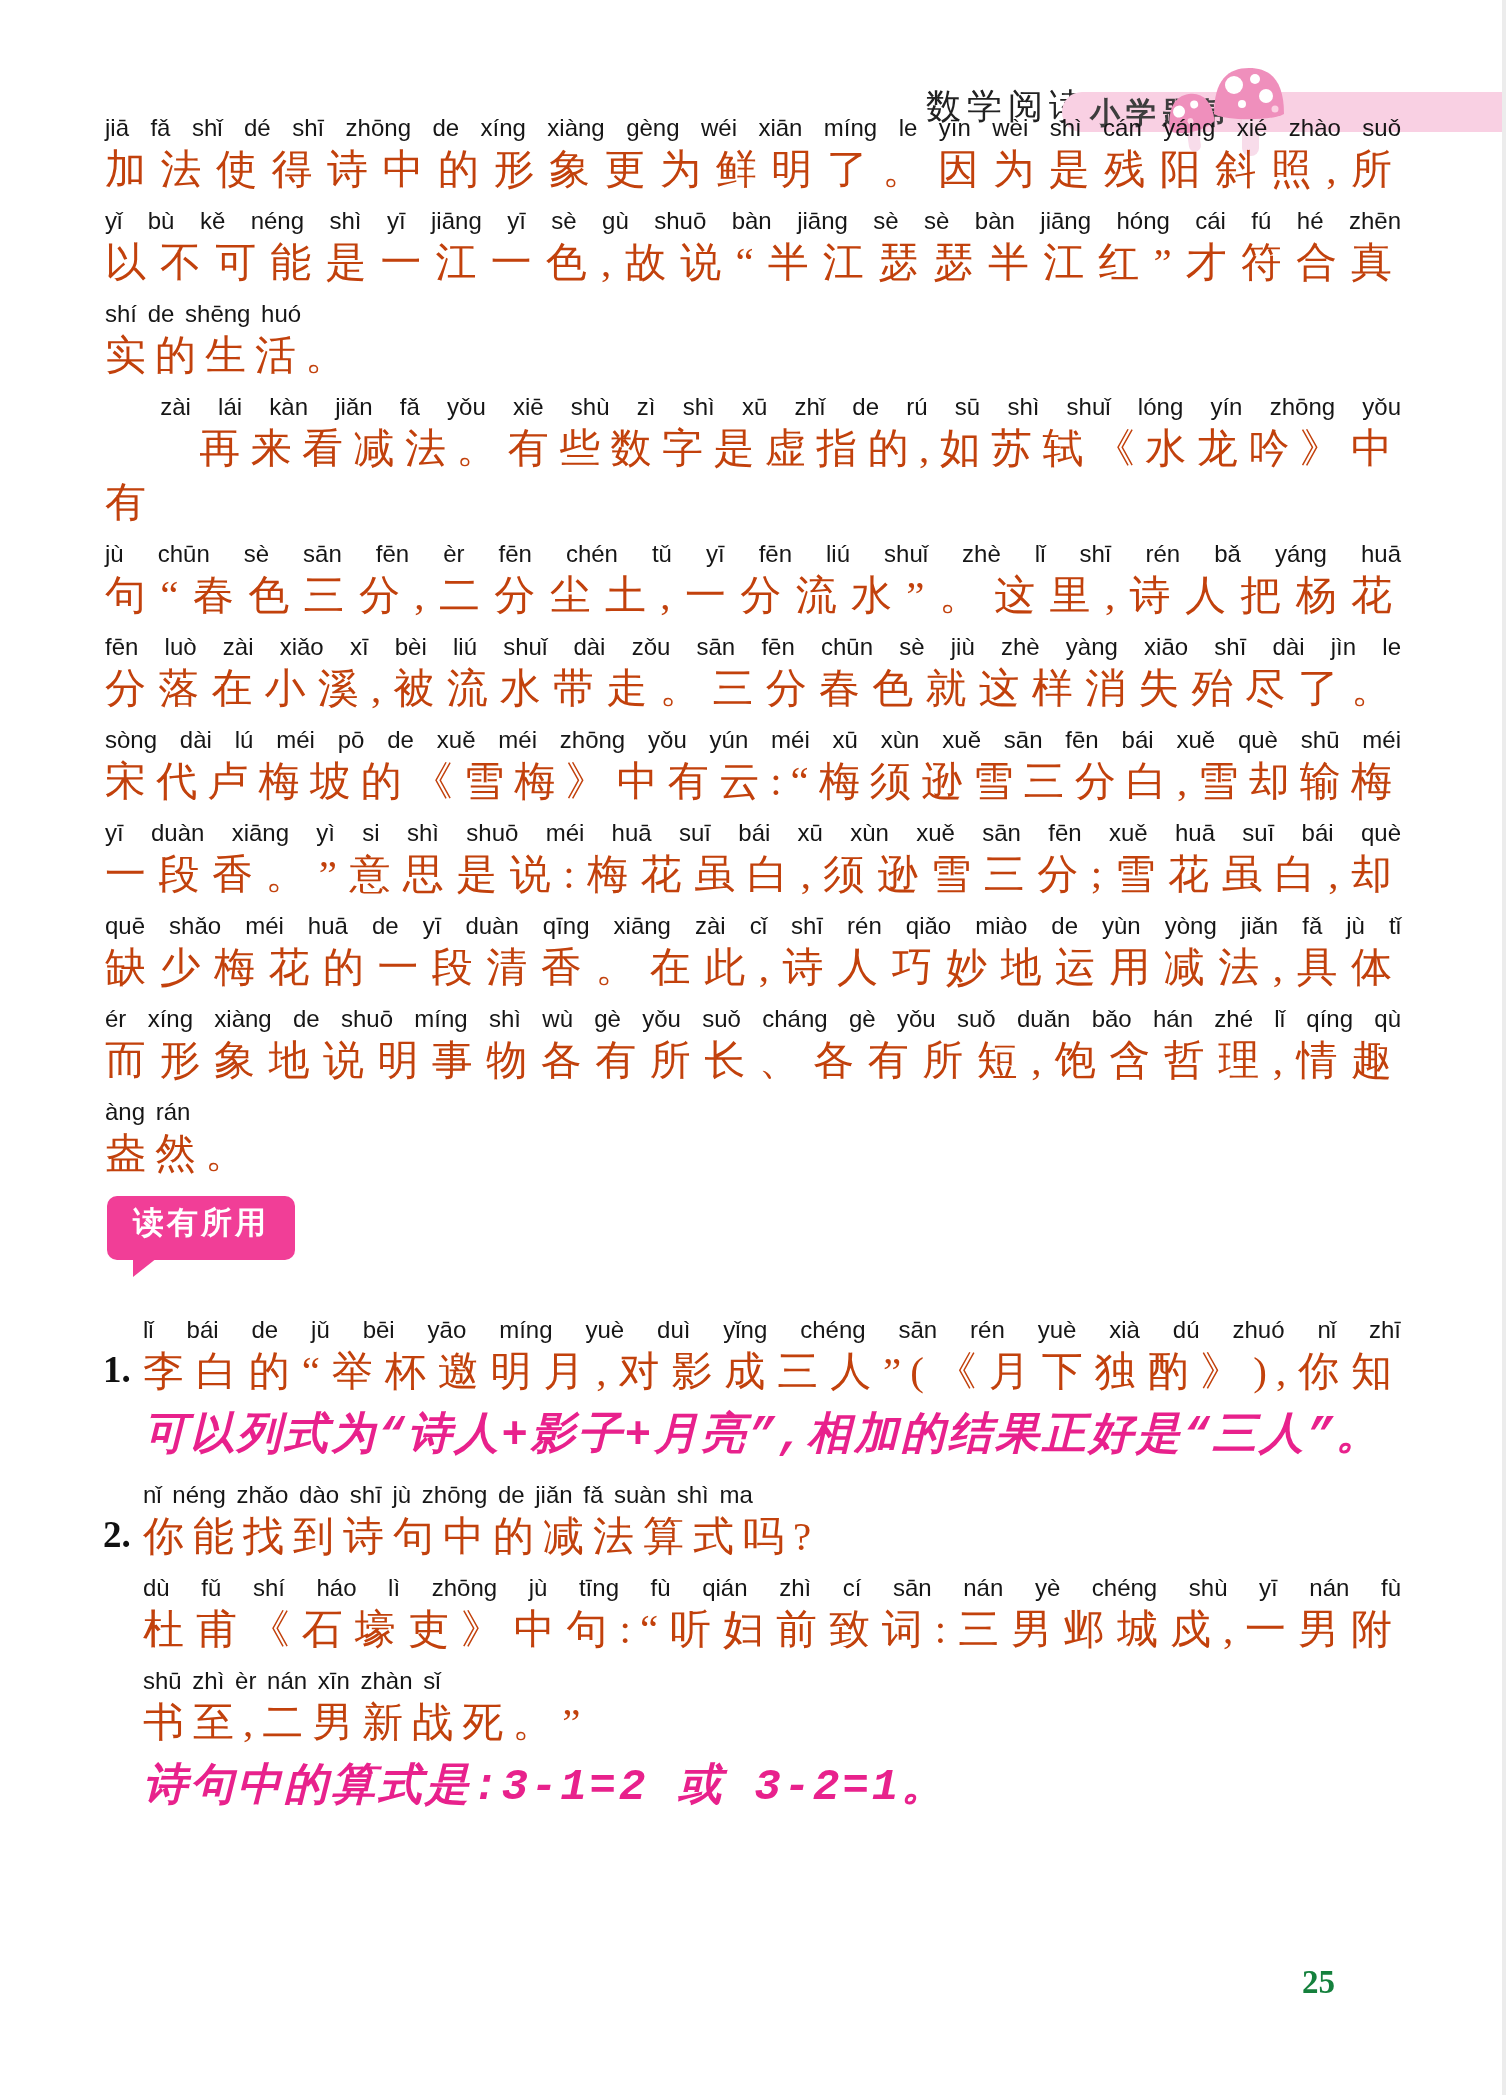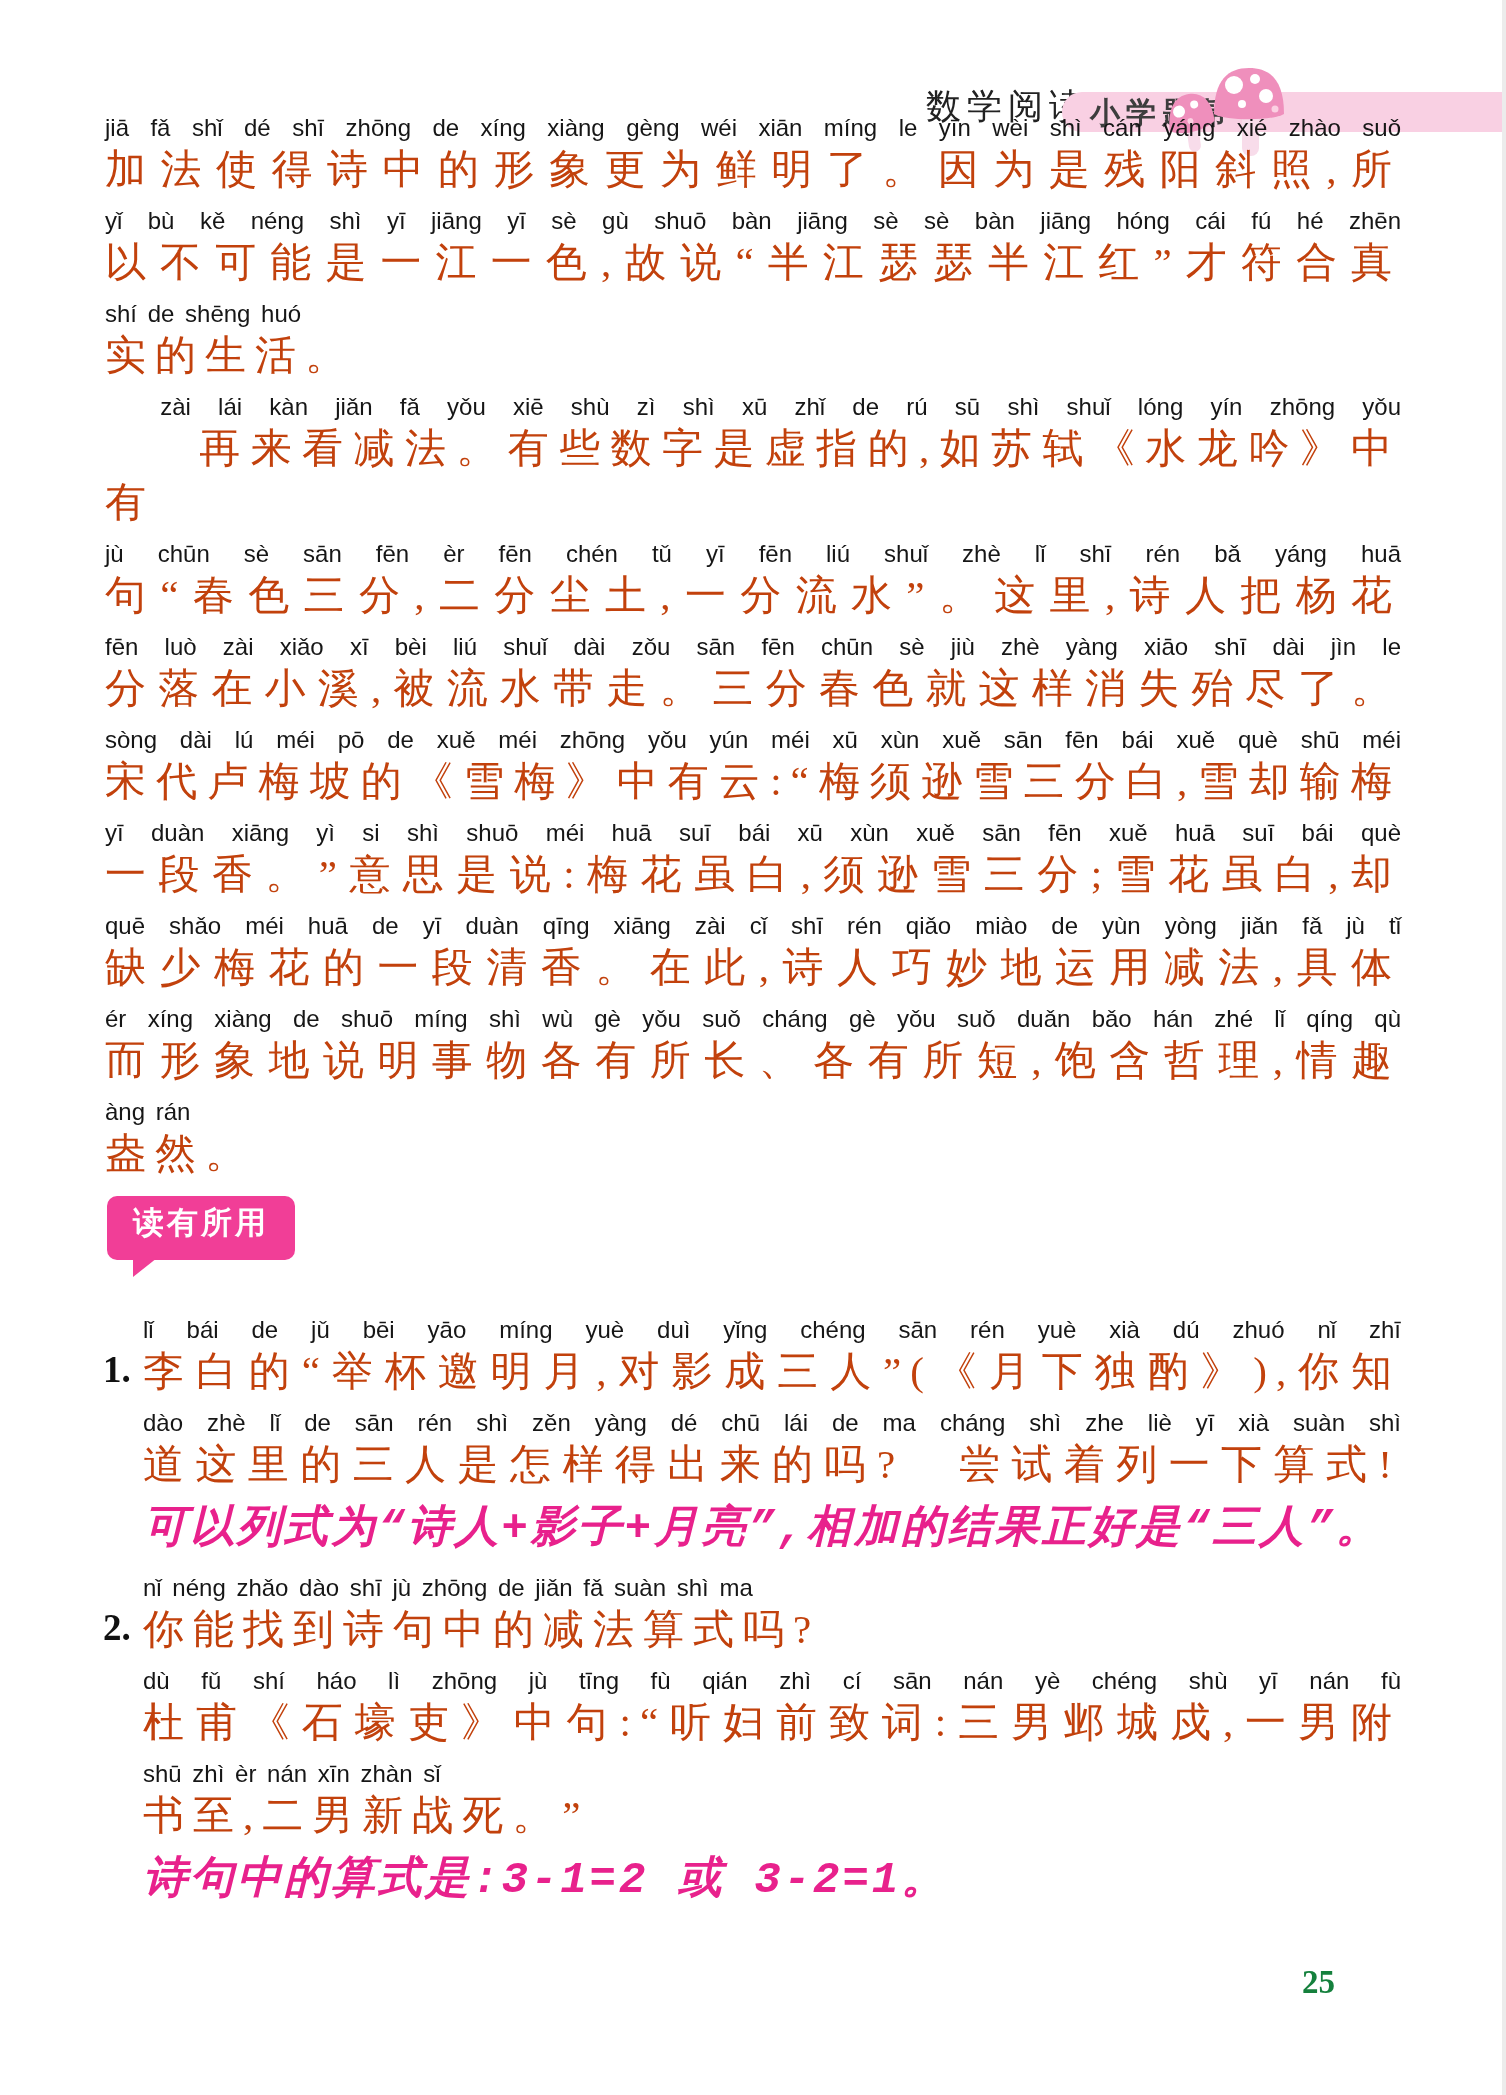--- a/index.html
+++ b/index.html
@@ -184,24 +184,20 @@
     </div>
 
     <div class="questions">
         <div class="question">
     <span class="q-number">1.</span>
     <div class="q-lines">
             <div class="pair full">
     <div class="pinyin">lǐ bái de jǔ bēi yāo míng yuè duì yǐng chéng sān rén yuè xià dú zhuó nǐ zhī</div>
     <div class="hanzi">李白的“举杯邀明月,对影成三人”(《月下独酌》),你知</div>
   </div>
-            <div class="pair full">
-    <div class="pinyin">dào zhè lǐ de sān rén shì zěn yàng dé chū lái de ma cháng shì zhe liè yī xià suàn shì</div>
-    <div class="hanzi">道这里的三人是怎样得出来的吗?　尝试着列一下算式!</div>
-  </div>
           </div>
     <div class="answer">可以列式为“诗人+影子+月亮”,相加的结果正好是“三人”。</div>
   </div>
         <div class="question">
     <span class="q-number">2.</span>
     <div class="q-lines">
             <div class="pair">
     <div class="pinyin">nǐ néng zhǎo dào shī jù zhōng de jiǎn fǎ suàn shì ma</div>
     <div class="hanzi">你能找到诗句中的减法算式吗?</div>
   </div>

